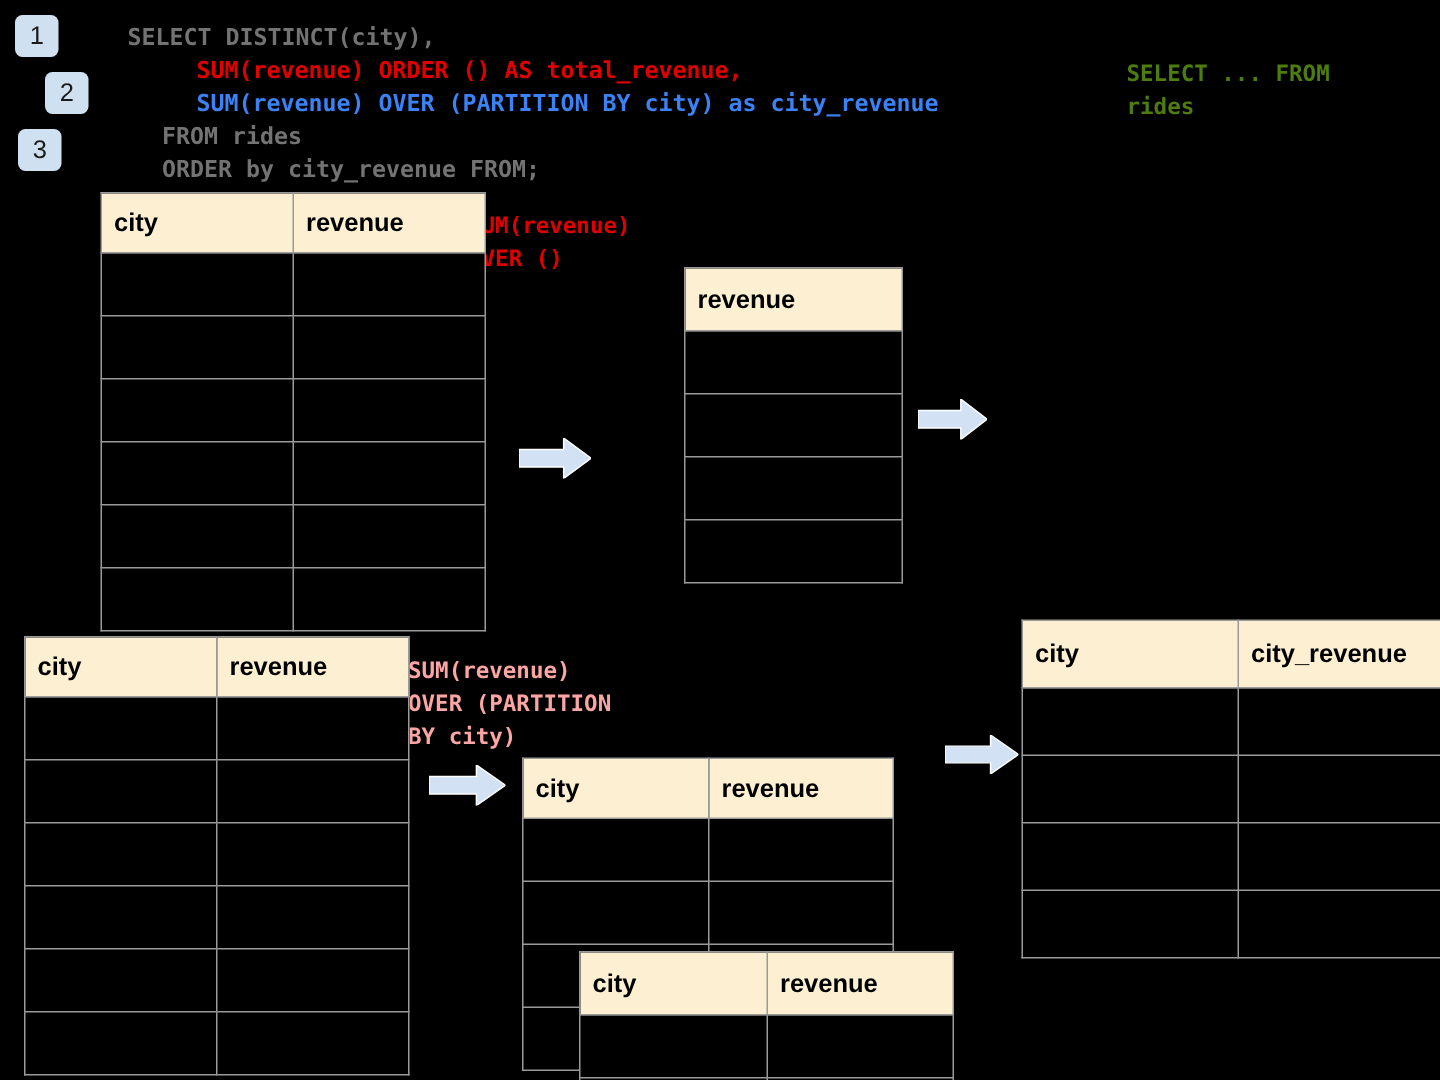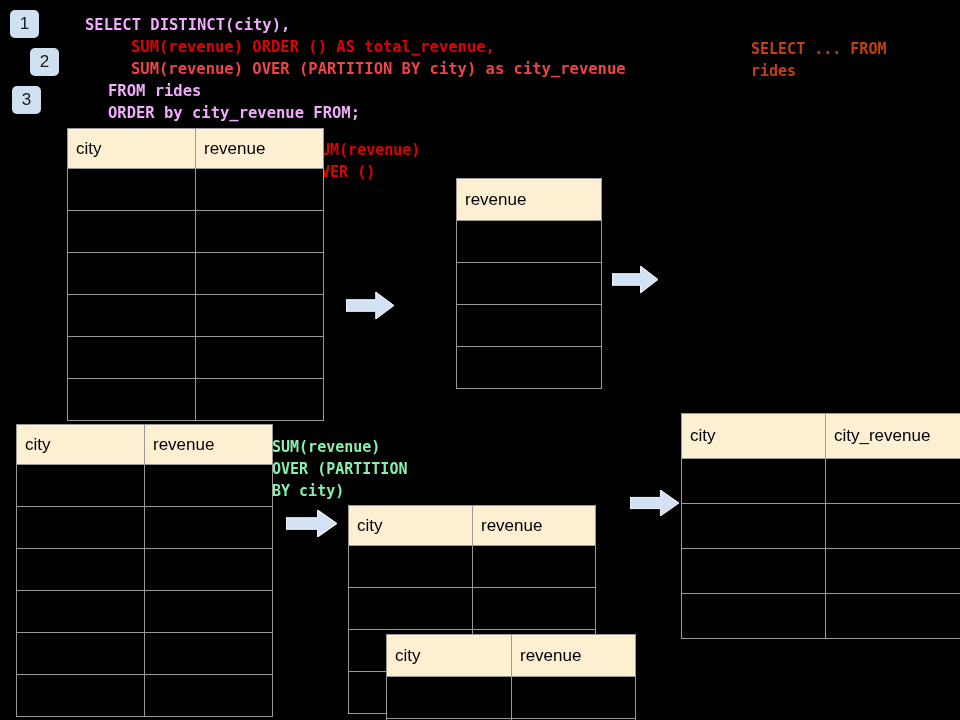--- a/index.html
+++ b/index.html
@@ -34,36 +34,36 @@
   
   .code-line {
     position: absolute;
     font-family: "DejaVu Sans Mono", monospace;
     font-size: 15.5px;
     line-height: 22px;
     white-space: pre;
     font-weight: bold;
     letter-spacing: 0px;
   }
-  .c-purple { color: #f0abfc; }
+  .c-purple { color: #737373; }
   .c-red    { color: #e00000; }
-  .c-green  { color: #ef4444; }
+  .c-green  { color: #3b82f6; }
 
   
   .annot {
     position: absolute;
     font-family: "DejaVu Sans Mono", monospace;
     font-size: 15px;
     line-height: 22px;
     font-weight: bold;
     white-space: pre;
   }
   .a-red   { color: #e00000; }
-  .a-green { color: #86efac; }
-  .a-purple{ color: #c2410c; }
+  .a-green { color: #fca5a5; }
+  .a-purple{ color: #4d7c0f; }
 
   
   .tbl {
     position: absolute;
     border-collapse: collapse;
     background: #000000;
     table-layout: fixed;
   }
   .tbl td {
     border: 1px solid #9a9a9a;
@@ -71,20 +71,21 @@
     background: #000000;
   }
   .tbl td.hdr {
     background: #fdf0d2;
     color: #000000;
     font-family: "Liberation Sans", sans-serif;
     font-size: 17px;
     text-align: left;
     padding-left: 8px;
     border: 1px solid #9a9a9a;
+    font-weight: bold;
   }
 
   
   .arrow {
     position: absolute;
   }
 </style>
 </head>
 <body>
 

